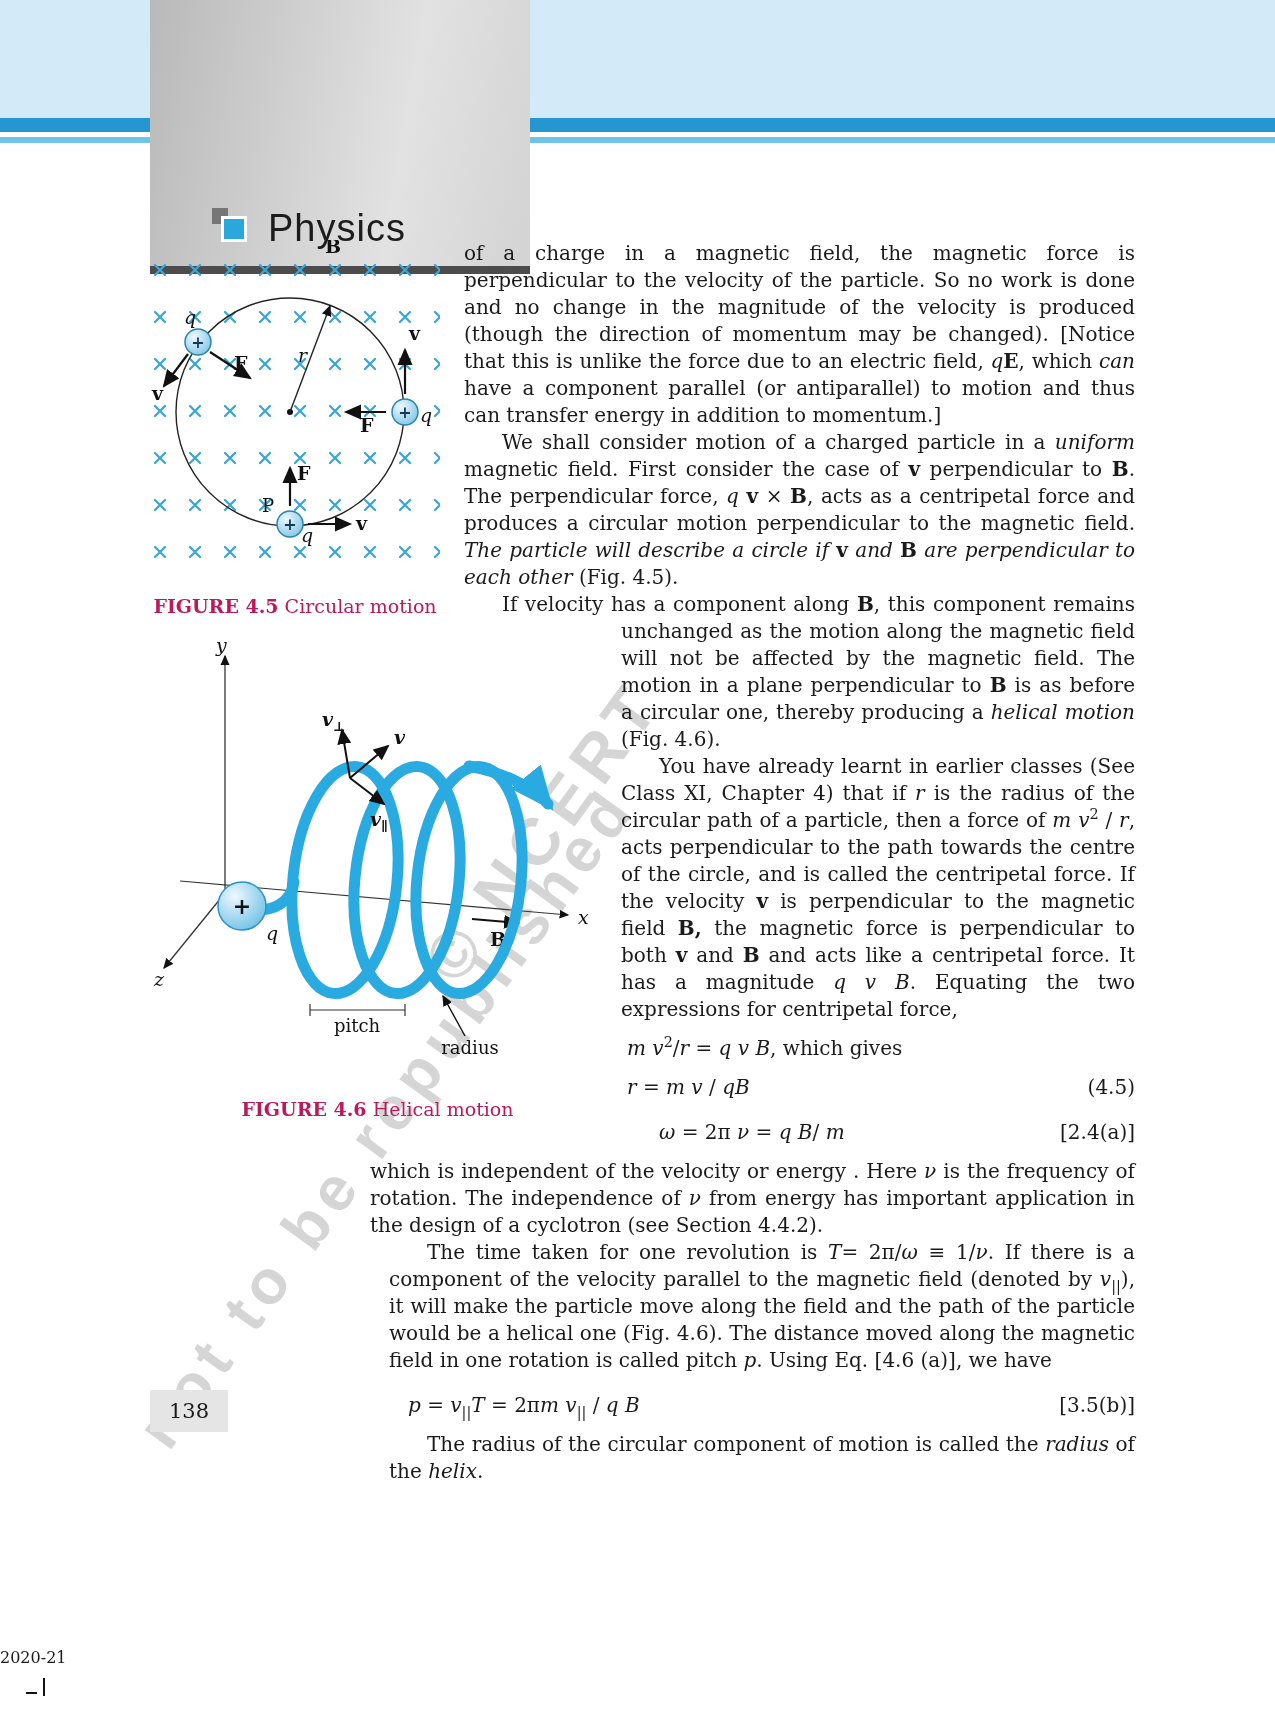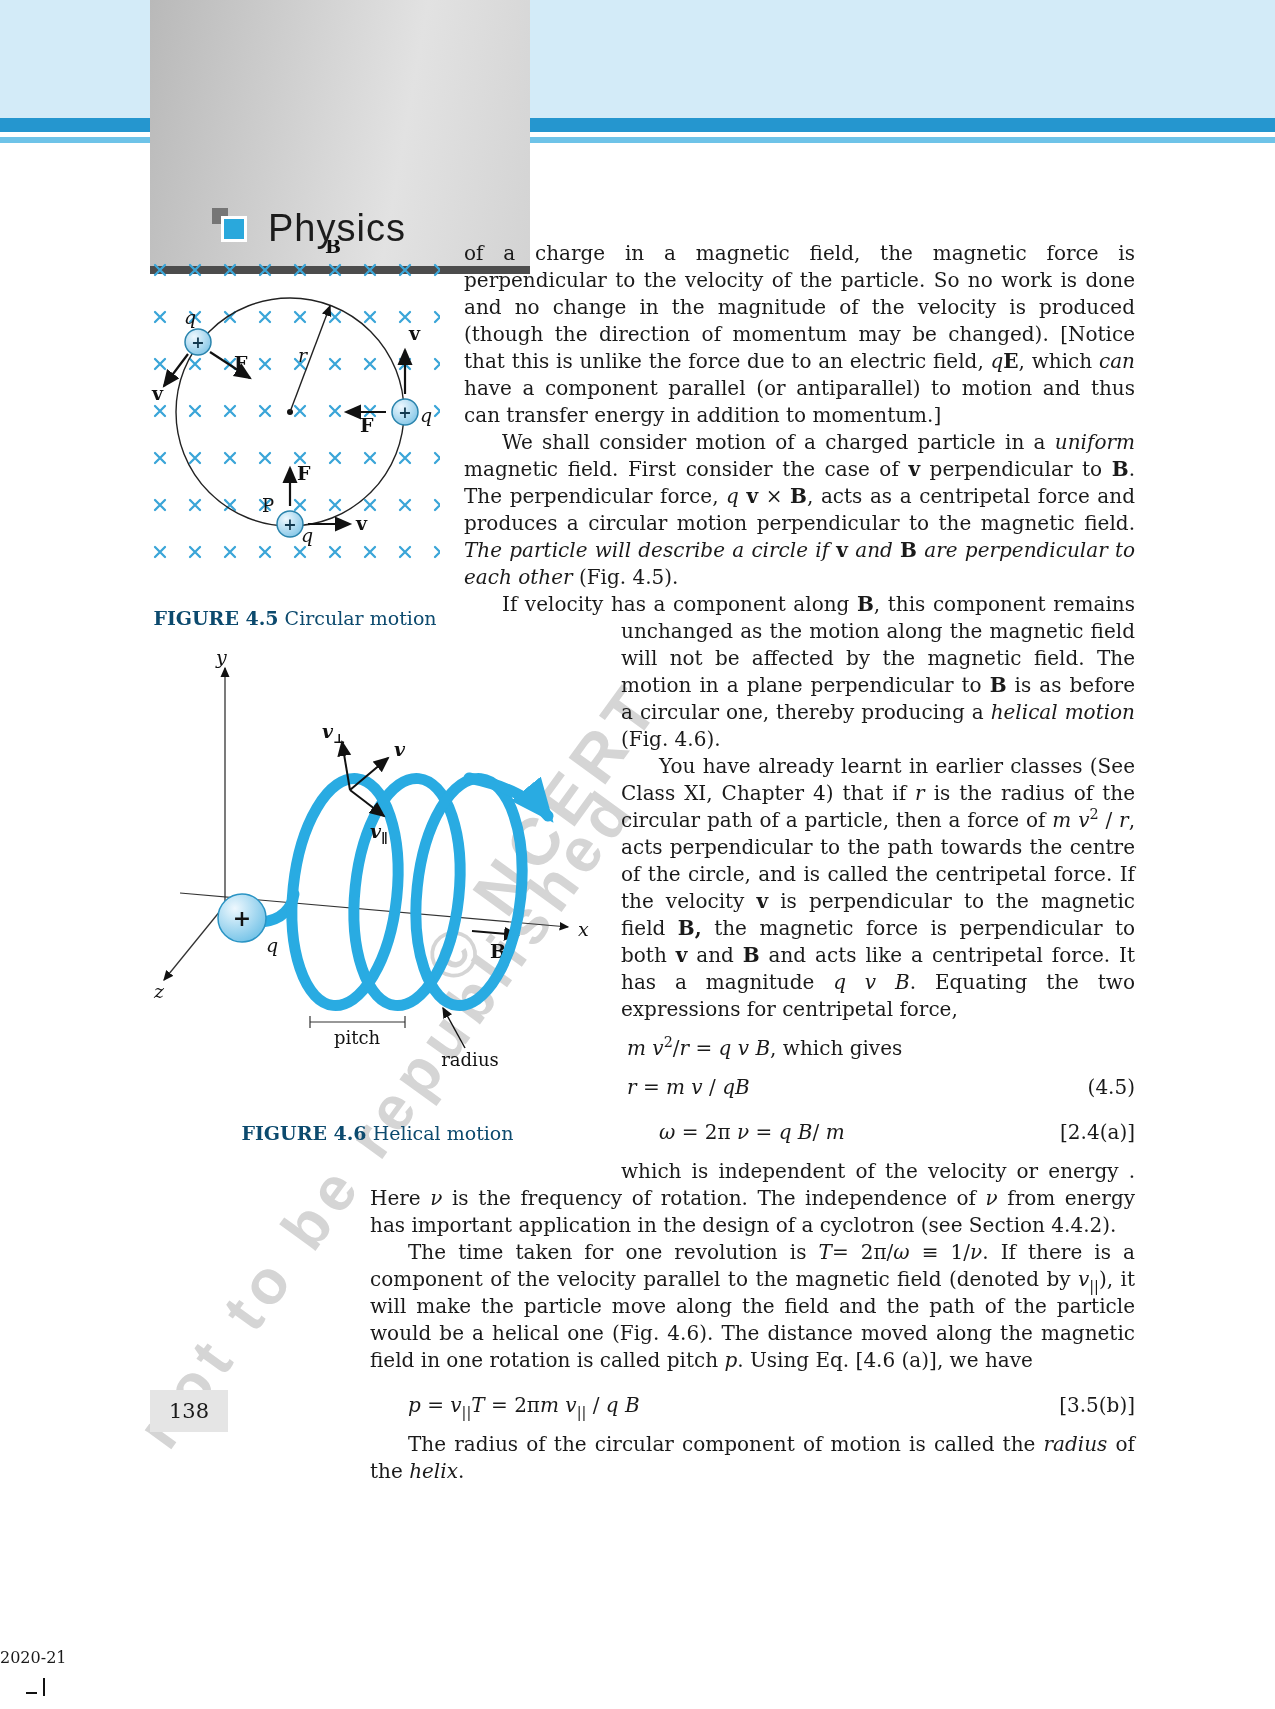--- a/index.html
+++ b/index.html
@@ -21,30 +21,30 @@
   .chapter-icon .sq1{position:absolute;left:0;top:0;width:16px;height:16px;background:#767676;}
   .chapter-icon .sq2{position:absolute;left:9px;top:8px;width:20px;height:20px;background:#2aa8dc;border:3px solid #fff;}
   
   .wm{position:absolute;z-index:0;color:#d5d5d5;font-family:"Liberation Sans",sans-serif;
       font-weight:bold;white-space:nowrap;letter-spacing:8px;transform-origin:left bottom;}
   .wm1{left:470px;top:920px;font-size:66px;transform:rotate(-54deg);}
   .wm2{left:180px;top:1390px;font-size:62px;transform:rotate(-54deg);}
   
   .main{position:relative;z-index:1;margin:15px 140px 0 370px;font-size:20px;line-height:27px;}
   .para{margin:0;text-align:justify;}
-  .para.indent{text-indent:38px;}
+  .para.indent{text-indent:38px;margin-left:19px;}
   sup,sub{line-height:0;font-size:0.72em;}
   .equation{display:flex;justify-content:space-between;align-items:flex-start;margin:12px 0;padding-left:6px;}
   .equation.eqind{padding-left:38px;margin-top:18px;}
   .eq-num{font-style:normal;}
   
   .fig{position:relative;}
   .fig45{float:left;width:290px;margin-left:-220px;margin-right:24px;margin-bottom:8px;}
   .fig46{float:left;clear:left;width:455px;margin-left:-220px;margin-right:16px;margin-top:12px;margin-bottom:34px;}
-  .fig-caption{text-align:center;color:#0c4a6e;font-size:19px;margin-top:24px;line-height:24px;}
+  .fig-caption{text-align:center;color:#be185d;font-size:19px;margin-top:12px;line-height:24px;}
   .fig-caption b{font-weight:bold;}
   svg text{font-family:"DejaVu Serif",serif;fill:#111;}
   .t-i{font-style:italic;font-size:19px;}
   .t-b{font-weight:bold;font-size:19px;}
   .t-bi{font-weight:bold;font-style:italic;font-size:19px;}
   .t-n{font-size:18px;}
   .t-plus{font-weight:bold;font-size:16px;fill:#12394f;}
   
   .page-num{position:absolute;left:150px;top:1390px;width:78px;height:42px;background:#e5e5e5;
       display:flex;align-items:center;justify-content:center;font-size:21px;z-index:2;}

